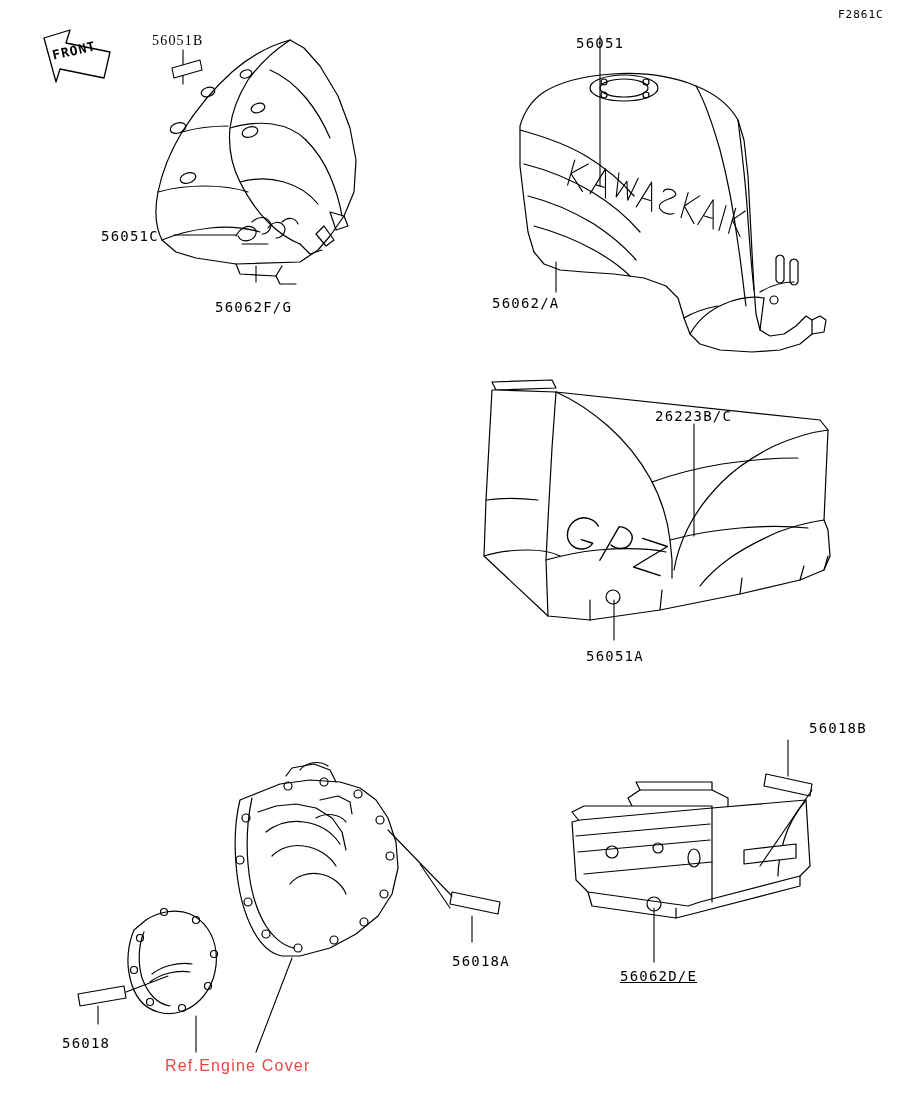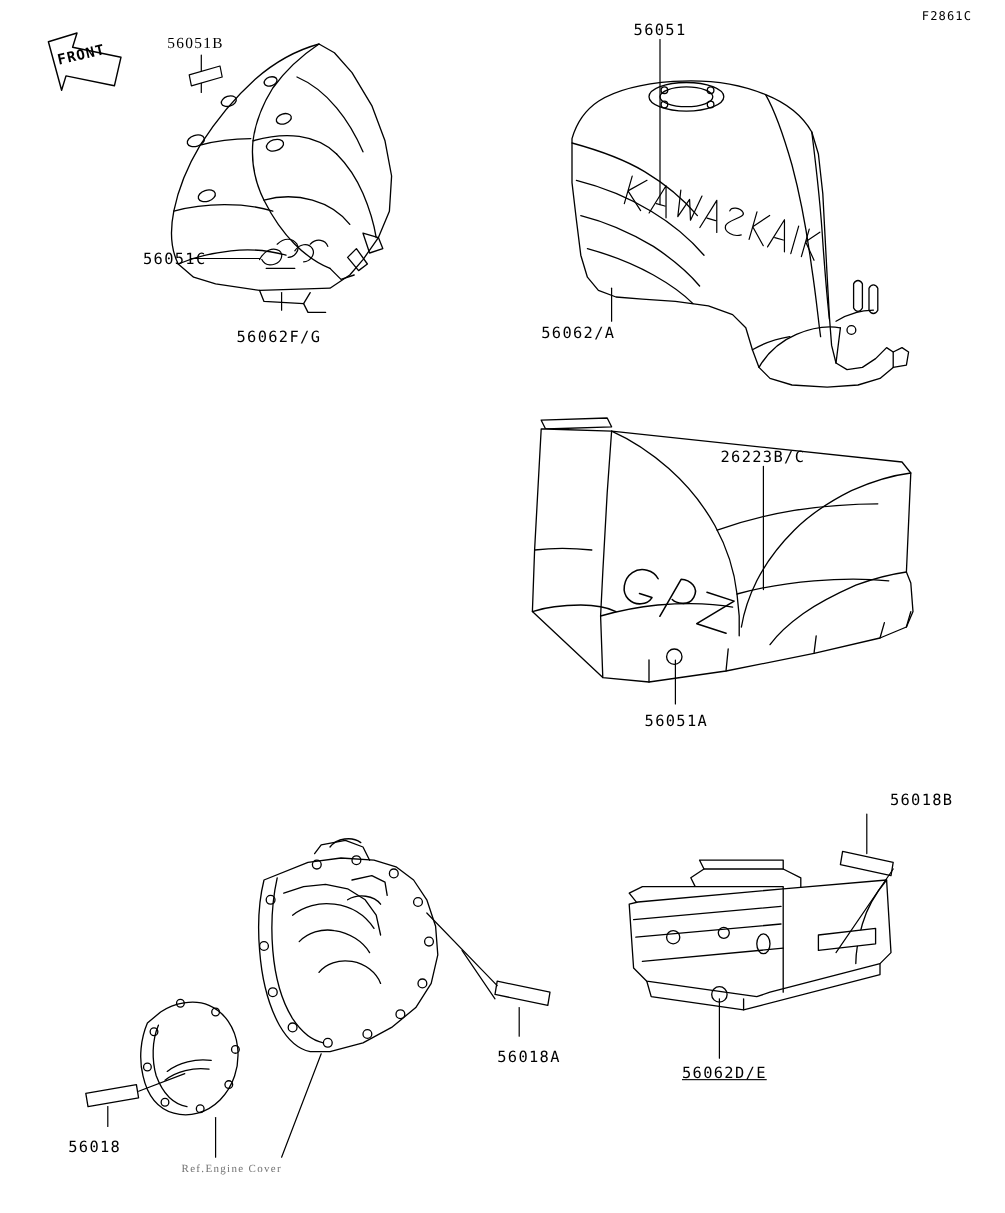--- a/index.html
+++ b/index.html
@@ -28,24 +28,24 @@
   .code-id {
     position: absolute;
     font-family: "DejaVu Sans Mono", monospace;
     font-size: 11px;
     letter-spacing: 1px;
     color: #000000;
     white-space: nowrap;
   }
   .refname {
     position: absolute;
-    font-family: Liberation Serif, serif;
-    font-size: 10px;
+    font-family: Liberation Sans, sans-serif;
+    font-size: 16px;
     letter-spacing: 1.2px;
-    color: #737373;
+    color: #ef4444;
     white-space: nowrap;
   }
   svg.art {
     position: absolute;
     left: 0;
     top: 0;
     width: 914px;
     height: 1103px;
   }
   .front-text {
@@ -285,22 +285,22 @@
         <path d="M654,962 L654,908"></path>
       </g>
     </g>
   </svg>
 
   <div class="code-id" style="left:838px; top:8px;">F2861C</div>
 
   <div class="front-text" style="left:52px; top:43px;">FRONT</div>
 
   <div class="lbl" style="left:152px; top:33px;font-family:Liberation Serif, serif;">56051B</div>
-  <div class="lbl" style="left:576px; top:20px;">56051</div>
-  <div class="lbl" style="left:130px; top:228px;">56051C</div>
+  <div class="lbl" style="left:576px; top:35px;">56051</div>
+  <div class="lbl" style="left:101px; top:228px;">56051C</div>
   <div class="lbl" style="left:215px; top:299px;text-align:right;">56062F/G</div>
   <div class="lbl" style="left:492px; top:295px;text-align:right;">56062/A</div>
   <div class="lbl" style="left:655px; top:408px;">26223B/C</div>
   <div class="lbl" style="left:586px; top:648px;">56051A</div>
   <div class="lbl" style="left:761px; top:720px;margin-left:48px;">56018B</div>
   <div class="lbl" style="left:452px; top:953px;">56018A</div>
   <div class="lbl" style="left:62px; top:1035px;text-align:right;">56018</div>
   <div class="lbl" style="left:620px; top:968px;text-decoration:underline;">56062D/E</div>
 
   <div class="refname" style="left:165px; top:1057px;">Ref.Engine Cover</div>

